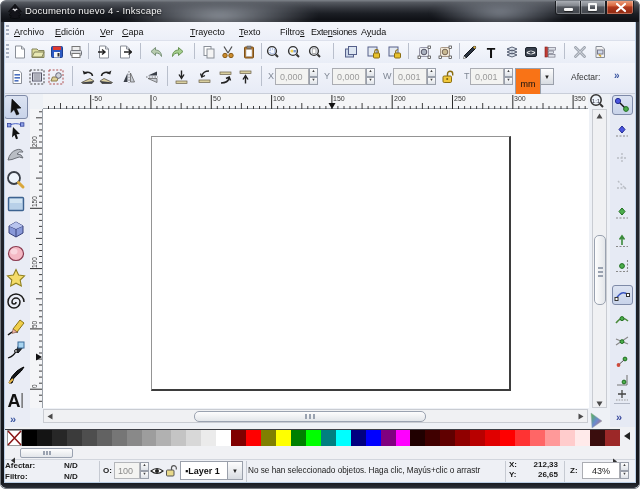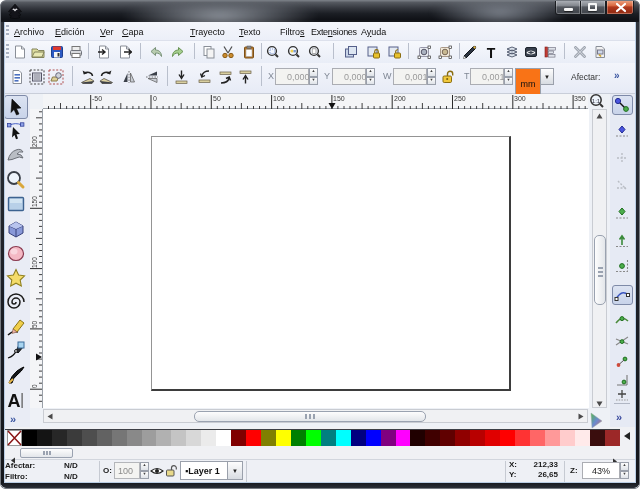--- a/index.html
+++ b/index.html
@@ -1,18 +1,18 @@
 <!DOCTYPE html>
 <html><head><meta charset="utf-8"><style>
 html,body{margin:0;padding:0;background:#fff;}
 *{box-sizing:border-box;font-family:"Liberation Sans",sans-serif;}
 #win{position:relative;width:640px;height:489px;overflow:hidden;background:#eef1f8;border-radius:6px 6px 5px 5px;}
 .abs{position:absolute;}
 .vsep1{position:absolute;width:1px;background:#b9bfcc;}
-.spin{position:absolute;border:1px solid #ABADB3;background:#f3f3f1;color:#9a9a9a;font-size:9px;display:flex;align-items:center;padding-left:11px;}
+.spin{position:absolute;border:1px solid #ABADB3;background:#f3f3f1;color:#9a9a9a;font-size:9px;display:flex;align-items:center;padding-left:4px;}
 .spinbtn{position:absolute;width:9px;display:flex;flex-direction:column;}
 .sb{flex:1;border:1px solid #9aa0ab;background:linear-gradient(#fdfdfd,#dfe3e8);font-size:4px;line-height:3px;color:#444;text-align:center;}
 .lab{position:absolute;font-size:9px;color:#808895;}
 .ticklab{position:absolute;font-size:7px;color:#3a3a3a;line-height:7px;}
 </style></head><body>
 <div id="win">
 <div class="abs" style="left:0;top:0;width:640px;height:489px;border-radius:6px 6px 5px 5px;border:1px solid #767b82;pointer-events:none;z-index:50"></div>
 <div class="abs" style="left:1px;top:18px;width:3px;height:467px;background:linear-gradient(180deg,#30343c,#1c1f26 60%,#14161b);z-index:40"></div>
 <div class="abs" style="left:636px;top:18px;width:3px;height:467px;background:linear-gradient(180deg,#30343c,#1c1f26 60%,#14161b);z-index:40"></div>
 <div class="abs" style="left:1px;top:483px;width:638px;height:5px;background:linear-gradient(180deg,#181b21,#2a2e36);border-radius:0 0 5px 5px;z-index:40"></div>
@@ -22,20 +22,21 @@
 <div class="abs" style="left:0;top:0;width:640px;height:22px;border-radius:6px 6px 0 0;
 background:linear-gradient(180deg,#898d94 0%,#565a61 10%,#33363d 38%,#1b1e24 62%,#101217 88%,#15171c 100%);overflow:hidden;z-index:45">
 <div class="abs" style="left:120px;top:4px;width:200px;height:30px;background:radial-gradient(ellipse at 50% 40%,rgba(205,212,222,.65),rgba(190,200,212,0) 70%);filter:blur(3px)"></div>
 <div class="abs" style="left:430px;top:2px;width:140px;height:28px;background:radial-gradient(ellipse at 50% 40%,rgba(185,193,205,.6),rgba(170,180,195,0) 70%);filter:blur(3px)"></div>
 <div class="abs" style="left:0;top:0;width:640px;height:1px;background:rgba(255,255,255,.35)"></div>
 </div>
 <svg style="position:absolute;left:7px;top:3px;z-index:46" width="16" height="16" viewBox="0 0 16 16">
       <path d="M8 1 L14.6 8.6 L11.8 9.6 L14 12 L11.6 12.8 L13 14.8 L8 15.6 L3 14.8 L4.4 12.8 L2 12 L4.2 9.6 L1.4 8.6 Z" fill="#14141a" stroke="#000" stroke-width=".4"></path>
 <path d="M5.2 6.8 L6.8 5.2 L8 6.4 L9.2 5.2 L10.8 6.8 L9.4 7.1 L8 8.6 L6.6 7.1 Z" fill="#d8d8dc"></path>
     </svg>
+<div class="abs" style="left:25px;top:5px;font-size:9.5px;color:#f0f0f0;z-index:46;text-shadow:0 1px 2px rgba(0,0,0,.8);letter-spacing:.2px">Documento nuevo 4 - Inkscape</div>
 <div class="abs" style="left:555px;top:0;height:16px;z-index:47">
 <div class="abs" style="left:0;top:0;width:26px;height:15px;background:linear-gradient(180deg,#b2b6bc,#83878e 40%,#54585f 50%,#42464d 85%,#4a4e55);border:1px solid #1a1c20;border-top:none;border-radius:0 0 0 3px;box-shadow:inset 0 0 0 1px rgba(255,255,255,.25);">
  <div class="abs" style="left:8px;top:8px;width:9px;height:3px;background:#f5f5f5;border-radius:1px;box-shadow:0 1px 1px rgba(0,0,0,.6)"></div>
       </div>
 <div class="abs" style="left:26px;top:0;width:25px;height:15px;background:linear-gradient(180deg,#b2b6bc,#83878e 40%,#54585f 50%,#42464d 85%,#4a4e55);border:1px solid #1a1c20;border-top:none;border-left:none;box-shadow:inset 0 0 0 1px rgba(255,255,255,.25);">
  <div class="abs" style="left:7px;top:3px;width:9px;height:8px;border:2px solid #f5f5f5;border-radius:1px;box-shadow:0 1px 1px rgba(0,0,0,.5)"></div>
       </div>
 <div class="abs" style="left:51px;top:0;width:28px;height:15px;background:linear-gradient(180deg,#efa888,#d96a42 40%,#b13a1e 50%,#942c14 85%,#a03418);border:1px solid #1a1c20;border-top:none;border-radius:0 0 3px 0;box-shadow:inset 0 0 0 1px rgba(255,255,255,.28);">
  <svg width="28" height="15" viewBox="0 0 28 15">
           <path d="M10 4 L18 11 M18 4 L10 11" stroke="#fff" stroke-width="2.2" stroke-linecap="round"></path>
@@ -665,20 +666,21 @@
 <svg style="position:absolute;left:150px;top:464px;z-index:7" width="14" height="14" viewBox="0 0 14 14">
       <path d="M1 7 Q7 2 13 7 Q7 12 1 7 Z" fill="#fff" stroke="#222" stroke-width="1.1"></path>
       <circle cx="7" cy="7" r="2" fill="#222"></circle>
     </svg>
 <svg style="position:absolute;left:165px;top:463px;z-index:7" width="13" height="15" viewBox="0 0 13 15">
       <rect x="1.5" y="7" width="7.5" height="6" rx="1" fill="#e8d98a" stroke="#555"></rect>
       <path d="M6.5 7 V5 a2.4 2.4 0 0 1 4.8 0 V6.6" fill="none" stroke="#555" stroke-width="1.2"></path>
     </svg>
 <div class="abs" style="left:180px;top:461px;width:48px;height:19px;background:#fff;border:1px solid #9aa0ab;font-size:9px;font-weight:bold;color:#111;display:flex;align-items:center;padding-left:4px;z-index:6">▪Layer 1</div>
 <div class="abs" style="left:228px;top:461px;width:15px;height:19px;background:linear-gradient(#fdfdfd,#d8dce2);border:1px solid #9aa0ab;border-left:none;font-size:6px;color:#222;display:flex;align-items:center;justify-content:center;z-index:6">▼</div>
+<div class="abs" style="left:248px;top:466px;width:256px;overflow:hidden;white-space:nowrap;font-size:8.2px;color:#1a1a1a;z-index:6">No se han seleccionado objetos. Haga clic, Mayús+clic o arrastr</div>
 <div class="abs" style="left:509px;top:460px;z-index:6;font-size:8px;font-weight:bold;color:#1a1a1a">X:</div>
 <div class="abs" style="left:509px;top:470px;z-index:6;font-size:8px;font-weight:bold;color:#1a1a1a">Y:</div>
 <div class="abs" style="left:520px;top:460px;width:38px;text-align:right;z-index:6;font-size:8px;font-weight:bold;color:#1a1a1a">212,33</div>
 <div class="abs" style="left:520px;top:470px;width:38px;text-align:right;z-index:6;font-size:8px;font-weight:bold;color:#1a1a1a">26,65</div>
 <div class="abs" style="left:570px;top:466px;z-index:6;font-size:8px;font-weight:bold;color:#1a1a1a">Z:</div>
 <div class="abs" style="left:582px;top:462px;width:38px;height:17px;background:#fff;border:1px solid #ABADB3;font-size:9px;color:#222;display:flex;align-items:center;justify-content:center;z-index:6">43%</div>
 <div class="spinbtn" style="left:620px;top:462px;height:17px;z-index:6">
       <div class="sb">▲</div>
       <div class="sb">▼</div>
     </div>

